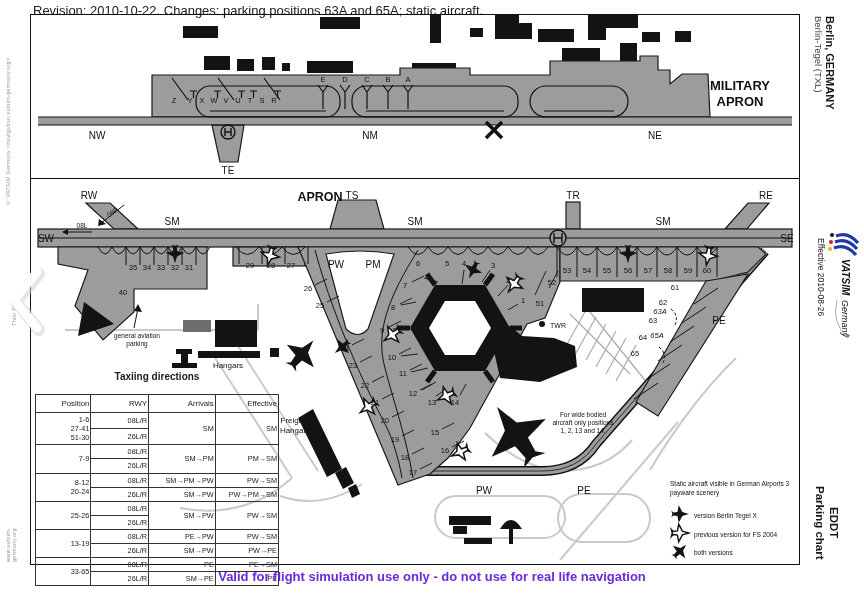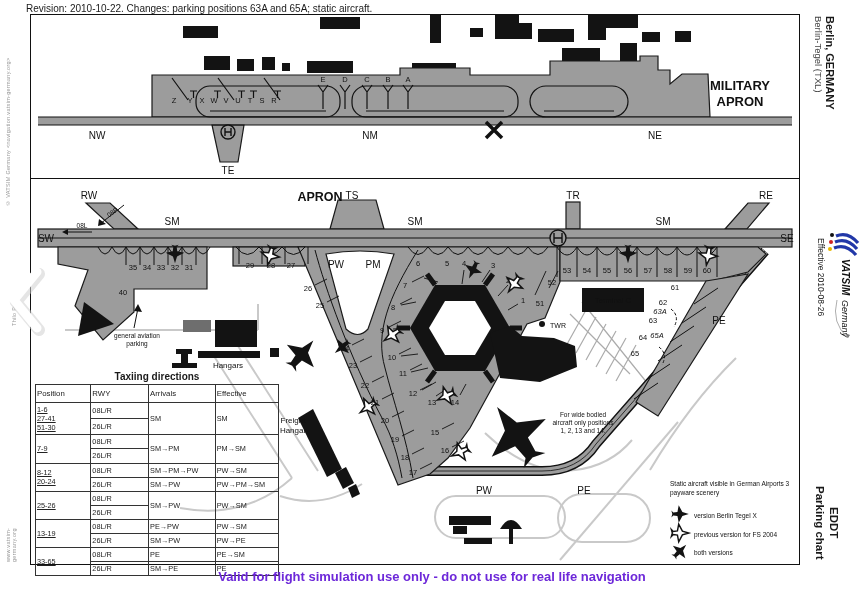--- a/index.html
+++ b/index.html
@@ -1,19 +1,19 @@
 <!DOCTYPE html>
 <html><head>
 <meta charset="utf-8">
 <style>
   html,body{margin:0;padding:0;background:#fff;}
   body{position:relative;width:864px;height:598px;overflow:hidden;
        font-family:"Liberation Sans",sans-serif;color:#1a1a1a;}
   .abs{position:absolute;}
-  .rev{top:3px;left:26px;font-size:10px;}
+  .rev{top:3px;left:33px;font-size:13px;}
   .frame{left:30px;top:14px;width:770px;height:551px;border:1.5px solid #111;box-sizing:border-box;}
   .divider{left:30px;top:178px;width:770px;height:0;border-top:1.5px solid #111;}
   .footer{left:0;top:569px;width:864px;text-align:center;font-weight:bold;font-size:13px;color:#6d28d9;}
   .vert-r{writing-mode:vertical-rl;}
   .vert-l{writing-mode:vertical-rl;transform:rotate(180deg);}
   .region{left:812px;top:16px;line-height:1.15;}
   .region .l1{font-weight:bold;font-size:11px;display:block;}
   .region .l2{font-size:9.5px;color:#444;display:block;}
   .effective{left:816px;top:238px;font-size:8.5px;color:#222;}
   .chartname{left:812px;top:468px;height:110px;text-align:center;line-height:1.2;}
@@ -26,26 +26,26 @@
   svg text{font-family:"Liberation Sans",sans-serif;fill:#111;}
   text.num{font-size:7.5px;text-anchor:middle;}
   text.num-i{font-size:7.5px;text-anchor:middle;font-style:italic;}
   text.tw{font-size:10px;text-anchor:middle;}
   text.tw-s{font-size:7px;text-anchor:middle;}
   text.note{font-size:6.5px;text-anchor:middle;}
   text.note-l{font-size:6.5px;}
   text.bld{font-size:8px;text-anchor:middle;}
   
   .taxi{left:35px;top:371px;width:244px;}
-  .taxi .ttl{text-align:center;font-weight:bold;font-size:10px;margin-bottom:2px;}
+  .taxi .ttl{text-align:center;font-weight:bold;font-size:10px;margin-bottom:12px;}
   table.tx{border-collapse:collapse;width:244px;border:1.6px solid #222;}
-  table.tx th,table.tx td{border:1px solid #333;font-size:7.3px;text-align:left;
+  table.tx th,table.tx td{border:1px solid #333;font-size:7.3px;text-align:right;
     padding:2px 1px;line-height:1.25;color:#222;}
   table.tx th{font-weight:normal;font-size:7.8px;height:13px;}
-  table.tx td span{display:block;text-decoration:underline;}
+  table.tx td span{display:block;}
 </style>
 </head>
 <body>
 
 <div class="abs rev">Revision: 2010-10-22. Changes: parking positions 63A and 65A; static aircraft.</div>
 
 <div class="abs frame"></div>
 <div class="abs divider"></div>
 
 <svg class="abs" style="left:30px;top:14px" width="770" height="164" viewBox="0 0 770 164">

